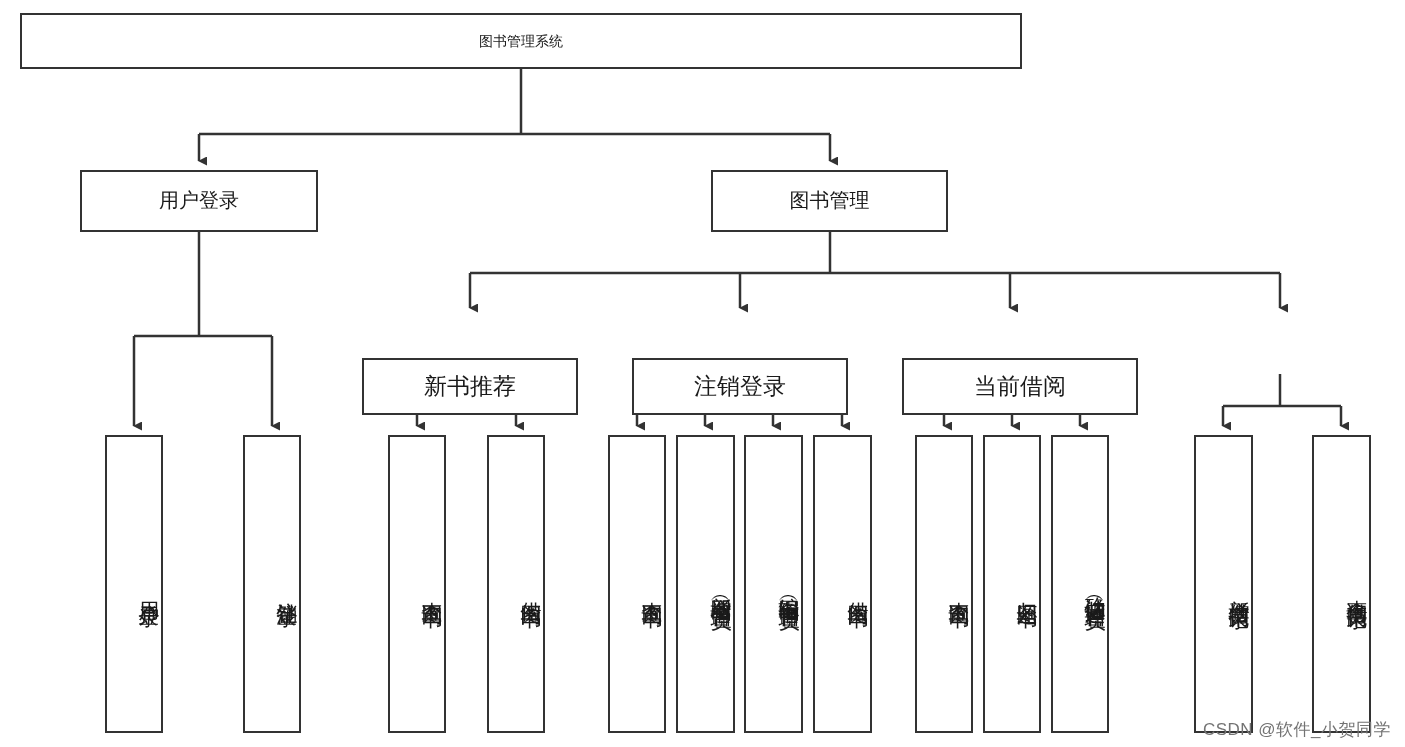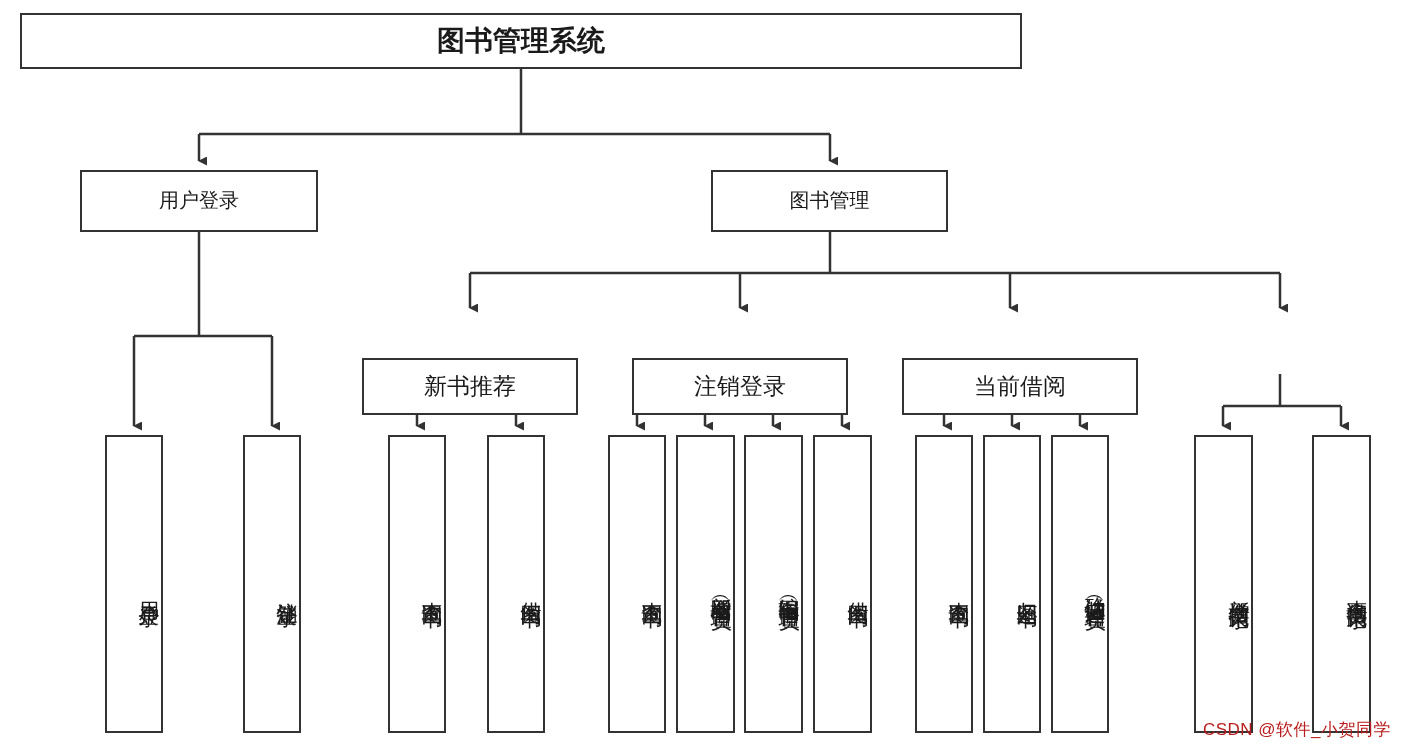--- a/index.html
+++ b/index.html
@@ -43,39 +43,38 @@
   }
   .node.vert {
     writing-mode: vertical-rl;
     text-orientation: upright;
     letter-spacing: 2px;
     padding-top: 10px;
     align-items: flex-start;
     justify-content: center;
   }
   .node-root {
-    font-size: 28px;
-    font-weight: bold;
+    font-size: 14px;
   }
   .node-l1 {
     font-size: 20px;
   }
   .node-l2 {
     font-size: 23px;
     margin-top: 41px;
   }
   .node-leaf {
     font-size: 21px;
   }
   #watermark {
     position: absolute;
     right: 14px;
     bottom: 6px;
     font-size: 17px;
-    color: #b91c1c;
+    color: #737373;
     letter-spacing: 0.5px;
     white-space: nowrap;
     user-select: none;
   }
 </style>
 </head>
 <body>
 
 <div id="diagram-root">
 

